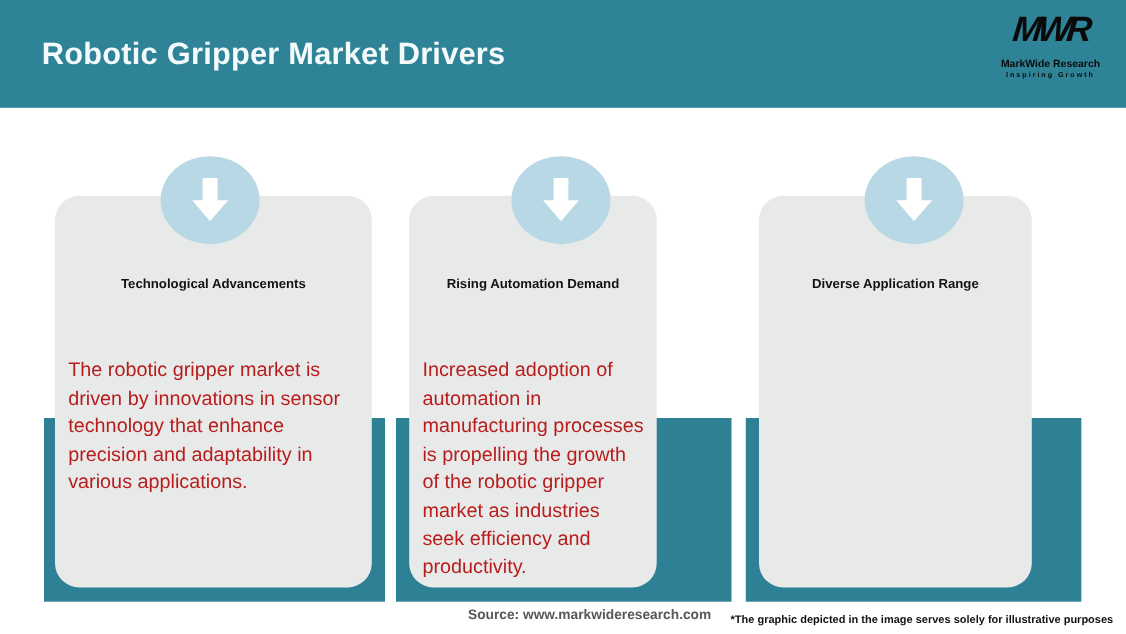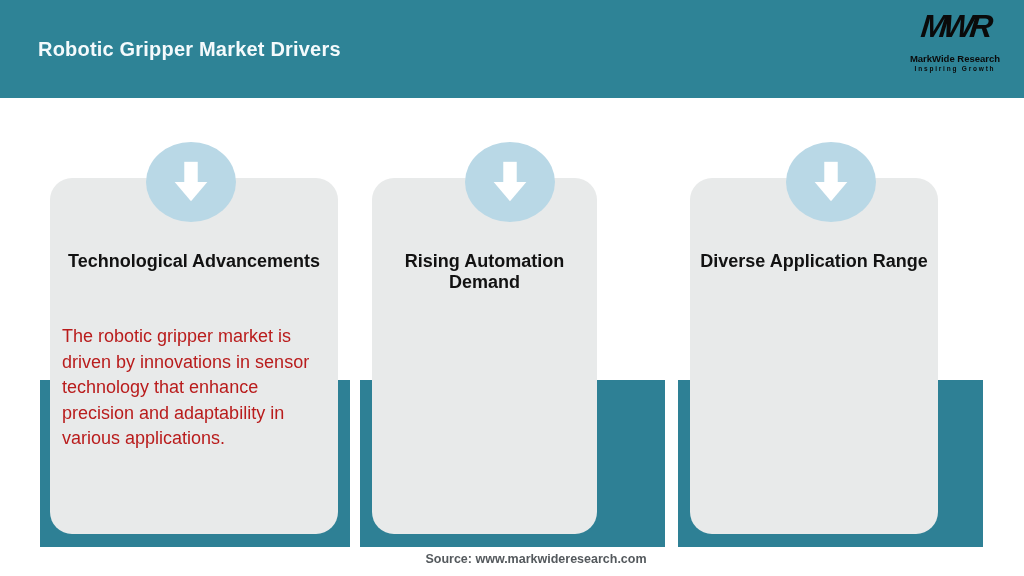--- a/index.html
+++ b/index.html
@@ -18,21 +18,21 @@
   .header {
     position: absolute;
     left: 0; top: 0;
     width: 1024px; height: 98px;
     background: #2E8396;
     display: flex;
     align-items: center;
   }
   .header-title {
     margin-left: 38px;
-    font-size: 20px;
+    font-size: 28px;
     font-weight: 700;
     color: #f4fafc;
     letter-spacing: 0.2px;
   }
   .logo {
     position: absolute;
     top: 11px; right: 14px;
     width: 110px;
     text-align: center;
     color: #0a0a0a;
@@ -79,21 +79,21 @@
     border-radius: 22px;
   }
   .card-1 { left: 50px;  width: 288px; }
   .card-2 { left: 372px; width: 225px; }
   .card-3 { left: 690px; width: 248px; }
 
   .card-title {
     position: absolute;
     top: 73px; left: 8px; right: 8px;
     text-align: center;
-    font-size: 18px;
+    font-size: 12px;
     font-weight: 700;
     color: #121212;
   }
   .card-body {
     position: absolute;
     top: 146px; left: 12px; right: 10px;
     font-size: 18px;
     line-height: 1.42;
     color: #b91c1c;
   }
@@ -152,20 +152,21 @@
   <div class="frame frame-2"></div>
   <div class="frame frame-3"></div>
 
   <div class="card card-1">
     <div class="card-title">Technological Advancements</div>
     <div class="card-body">The robotic gripper market is driven by innovations in sensor technology that enhance precision and adaptability in various applications.</div>
   </div>
 
   <div class="card card-2">
     <div class="card-title">Rising Automation Demand</div>
+    <div class="card-body">Increased adoption of automation in manufacturing processes is propelling the growth of the robotic gripper market as industries seek efficiency and productivity.</div>
   </div>
 
   <div class="card card-3">
     <div class="card-title">Diverse Application Range</div>
   </div>
 
   <div class="circle circle-1">
     <span>
       <svg width="46" height="50" viewBox="0 0 44 52">
         <rect x="15" y="5" width="14" height="22" fill="#ffffff"></rect>
@@ -184,14 +185,15 @@
   <div class="circle circle-3">
     <span>
       <svg width="46" height="50" viewBox="0 0 44 52">
         <rect x="15" y="5" width="14" height="22" fill="#ffffff"></rect>
         <polygon points="5,26 39,26 22,46" fill="#ffffff"></polygon>
       </svg>
     </span>
   </div>
 
   <div class="source">Source: www.markwideresearch.com</div>
+  <div class="disclaimer">*The graphic depicted in the image serves solely for illustrative purposes</div>
 
 </div>
 
 </body></html>

